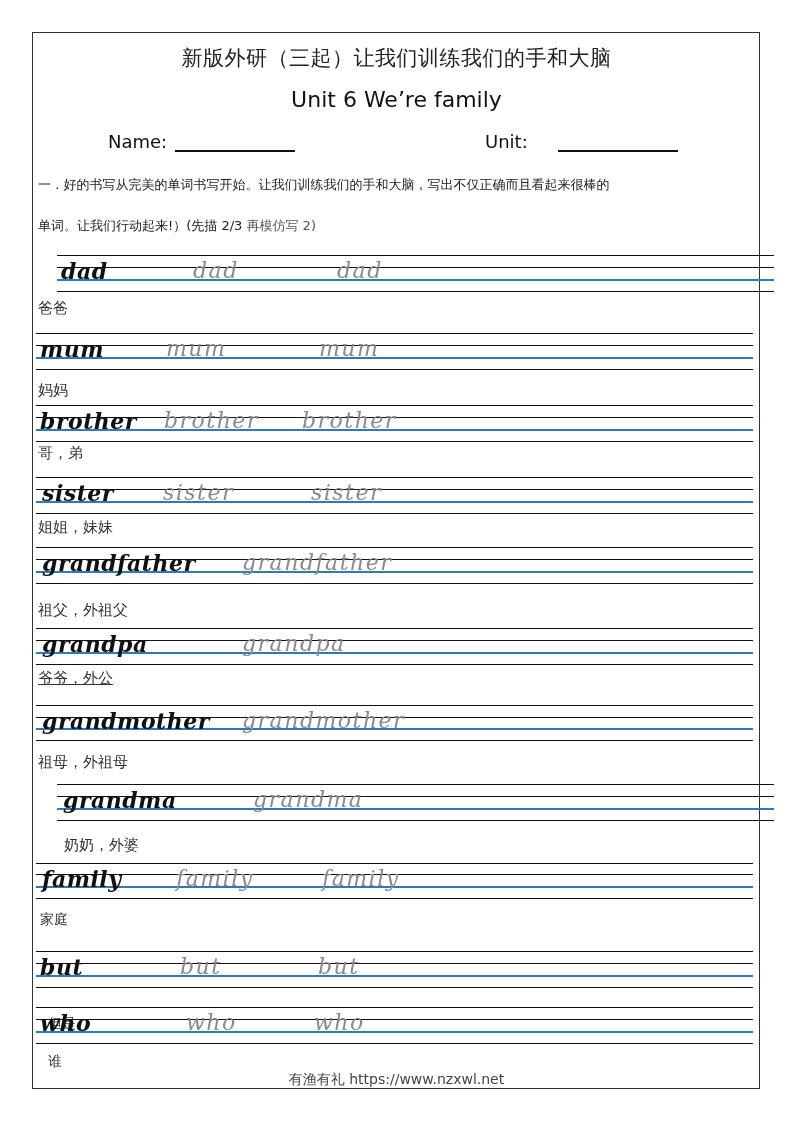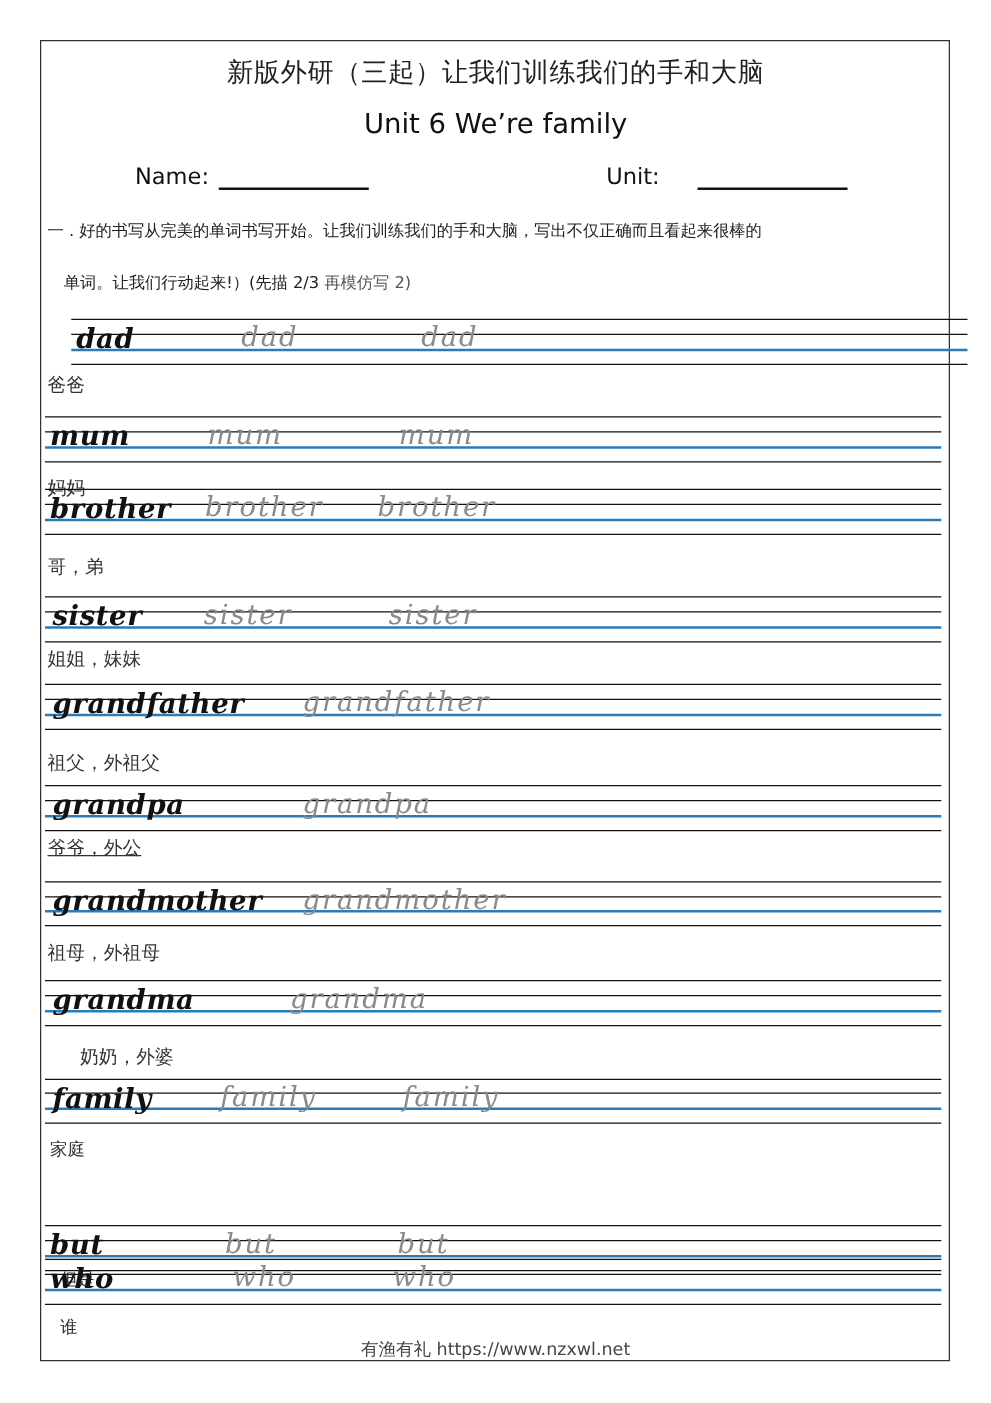--- a/index.html
+++ b/index.html
@@ -33,21 +33,21 @@
 
 <div class="title">新版外研（三起）让我们训练我们的手和大脑</div>
 <div class="subtitle">Unit 6 We’re family</div>
 
 <div class="field-label" style="left:108px;">Name:</div>
 <div class="field-line" style="left:175px;"></div>
 <div class="field-label" style="left:485px;">Unit:</div>
 <div class="field-line" style="left:558px;"></div>
 
 <div class="instr" style="top:176px;">一 . 好的书写从完美的单词书写开始。让我们训练我们的手和大脑，写出不仅正确而且看起来很棒的</div>
-<div class="instr" style="top:217px;margin-left:13px;"><span>单词。让我们行动起来!）(先描 2/3 </span><span class="muted">再模仿写 2)</span></div>
+<div class="instr" style="top:217px;"><span>单词。让我们行动起来!）(先描 2/3 </span><span class="muted">再模仿写 2)</span></div>
 
 <div class="ruled" style="top:255px;margin-left:21px;">
   <div class="ln" style="top:0;"></div>
     <div class="ln" style="top:12px;"></div>
     <div class="ln blue" style="top:24px;"></div>
     <div class="ln" style="top:36px;"></div>
   <span class="word model" style="left:4px;">dad</span>
   <span class="word trace" style="left:136px;">dad</span>
   <span class="word trace" style="left:280px;">dad</span>
 </div>
@@ -57,21 +57,21 @@
   <div class="ln" style="top:0;"></div>
     <div class="ln" style="top:12px;"></div>
     <div class="ln blue" style="top:24px;"></div>
     <div class="ln" style="top:36px;"></div>
   <span class="word model" style="left:4px;">mum</span>
   <span class="word trace" style="left:130px;">mum</span>
   <span class="word trace" style="left:283px;">mum</span>
 </div>
 <div class="meaning" style="left:38px; top:381px;text-align:right;">妈妈</div>
 
-<div class="ruled" style="top:391px;">
+<div class="ruled" style="top:405px;">
   <div class="ln" style="top:0;"></div>
     <div class="ln" style="top:12px;"></div>
     <div class="ln blue" style="top:24px;"></div>
     <div class="ln" style="top:36px;"></div>
   <span class="word model" style="left:4px;">brother</span>
   <span class="word trace" style="left:128px;">brother</span>
   <span class="word trace" style="left:266px;">brother</span>
 </div>
 <div class="meaning" style="left:38px; top:444px;">哥，弟</div>
 
@@ -109,42 +109,42 @@
 <div class="ruled" style="top:705px;">
   <div class="ln" style="top:0;"></div>
     <div class="ln" style="top:12px;"></div>
     <div class="ln blue" style="top:23px;"></div>
     <div class="ln" style="top:35px;"></div>
   <span class="word model" style="left:6px;">grandmother</span>
   <span class="word trace" style="left:206px;">grandmother</span>
 </div>
 <div class="meaning" style="left:38px; top:753px;">祖母，外祖母</div>
 
-<div class="ruled" style="top:784px;">
+<div class="ruled" style="top:784px;margin-left:21px;">
   <div class="ln" style="top:0;"></div>
     <div class="ln" style="top:12px;"></div>
     <div class="ln blue" style="top:24px;"></div>
     <div class="ln" style="top:36px;"></div>
   <span class="word model" style="left:6px;">grandma</span>
   <span class="word trace" style="left:196px;">grandma</span>
 </div>
 <div class="meaning" style="left:38px; top:836px;margin-left:26px;">奶奶，外婆</div>
 
 <div class="ruled" style="top:863px;">
   <div class="ln" style="top:0;"></div>
     <div class="ln" style="top:11px;"></div>
     <div class="ln blue" style="top:23px;"></div>
     <div class="ln" style="top:35px;"></div>
   <span class="word model" style="left:6px;">family</span>
   <span class="word trace" style="left:140px;">family</span>
   <span class="word trace" style="left:286px;">family</span>
 </div>
 <div class="meaning" style="left:40px; top:911px; font-size:14px;">家庭</div>
 
-<div class="ruled" style="top:980px;">
+<div class="ruled" style="top:951px;">
   <div class="ln" style="top:0;"></div>
     <div class="ln" style="top:12px;"></div>
     <div class="ln blue" style="top:24px;"></div>
     <div class="ln" style="top:36px;"></div>
   <span class="word model" style="left:4px;">but</span>
   <span class="word trace" style="left:144px;">but</span>
   <span class="word trace" style="left:282px;">but</span>
 </div>
 <div class="meaning" style="left:48px; top:981px; font-size:14px;margin-top:34px;">但是</div>
 

